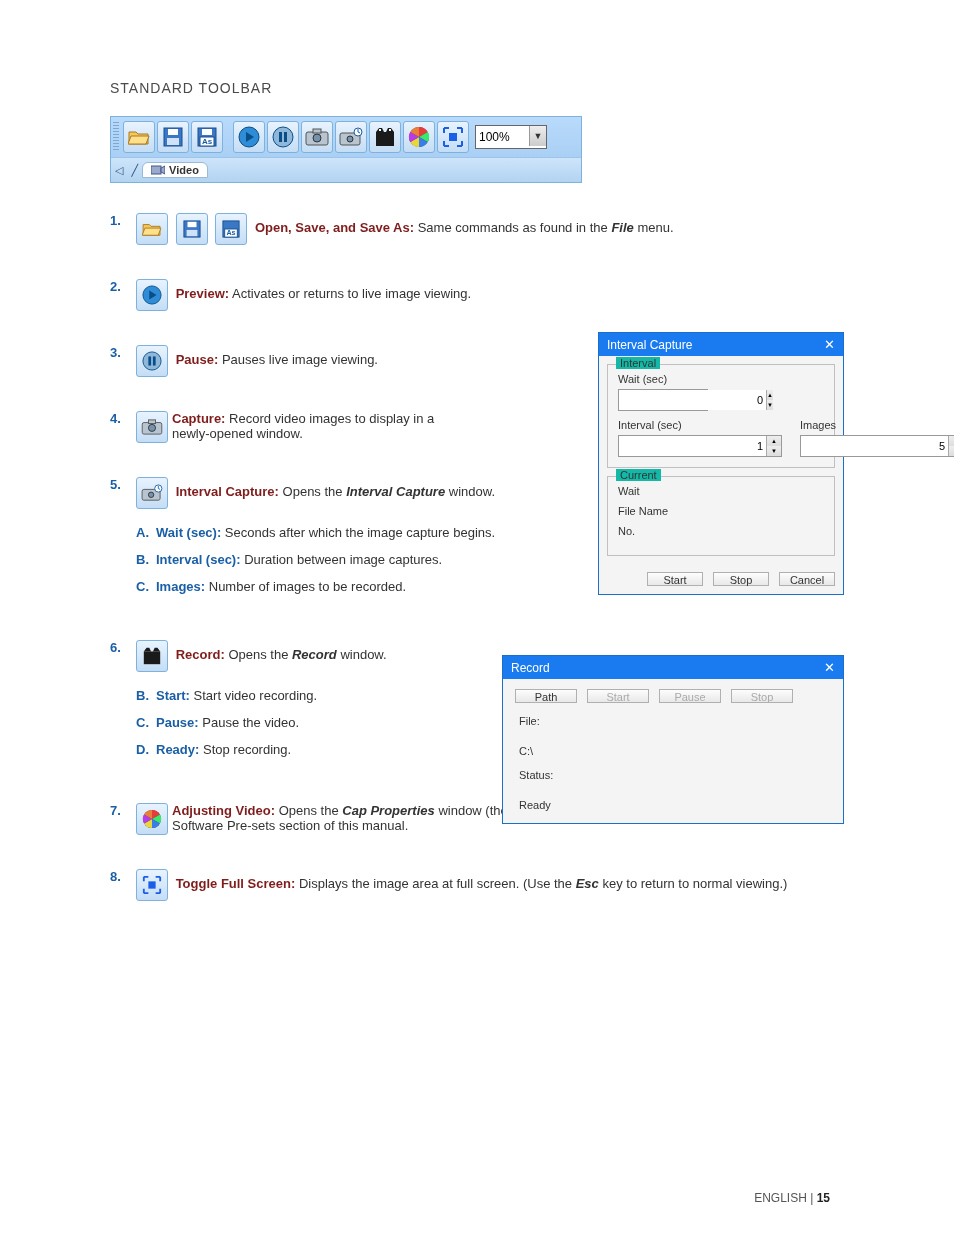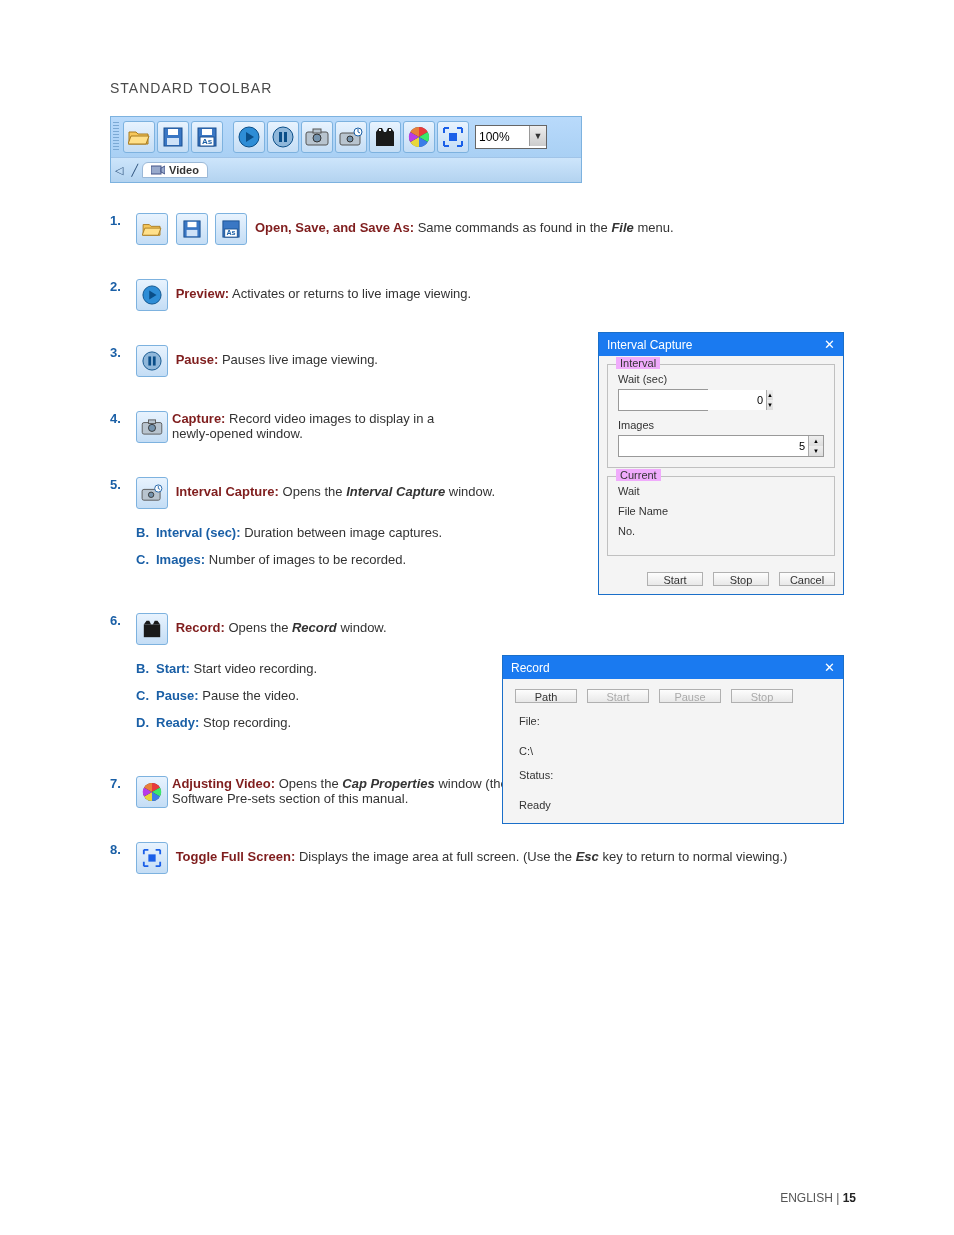--- a/index.html
+++ b/index.html
@@ -159,21 +159,21 @@
   .grp {
     border: 1px solid #c0c0c0;
     margin: 8px;
     padding: 8px 10px 10px 10px;
     position: relative;
   }
   .grp .legend {
     position: absolute;
     top: -8px;
     left: 8px;
-    background: #f0abfc;
+    background: #14b8a6;
     padding: 0 4px;
     font-size: 11px;
   }
   .grp .fields { display: flex; gap: 18px; }
   .grp .field { flex: 1; }
   .grp .lbl { font-size: 11px; margin-bottom: 4px; }
   .spin {
     display: flex;
     border: 1px solid #999;
     background: #fff;
@@ -233,21 +233,21 @@
     padding: 6px 16px;
     font-size: 11px;
     flex-direction: column;
   }
   .rec-line .k { min-width: 44px; }
 
   
   .footer {
     position: absolute;
     bottom: 30px;
-    right: 98px;
+    right: 124px;
     font-size: 12px;
     color: #555;
   }
   .footer .pg { font-weight: 700; color: #222; }
 </style>
 </head>
 <body>
 
 <div class="page">
   <div class="heading">STANDARD TOOLBAR</div>
@@ -440,20 +440,21 @@
               <circle cx="11" cy="12" r="3" fill="#7593ad" stroke="#333"></circle>
               <circle cx="19" cy="5" r="4" fill="#fff" stroke="#1a5fa6"></circle>
               <path d="M19 2v3l2 1" stroke="#1a5fa6" fill="none"></path>
             </svg>
           </span>
         <span class="label-blue">Interval Capture:</span>
         <span> Opens the </span>
         <span class="bold-italic">Interval Capture</span>
         <span> window.</span>
         <div class="sub">
+          <div class="row"><span class="letter">A.</span><span class="sub-label">Wait (sec):</span><span> Seconds after which the image capture begins.</span></div>
           <div class="row"><span class="letter">B.</span><span class="sub-label">Interval (sec):</span><span> Duration between image captures.</span></div>
           <div class="row"><span class="letter">C.</span><span class="sub-label">Images:</span><span> Number of images to be recorded.</span></div>
         </div>
       </div>
     </li>
 
     <li>
       <span class="num">6.</span>
       <div class="body" style="max-width:360px;">
         <span class="ico-sm">
@@ -525,20 +526,30 @@
       <div class="lbl">Wait (sec)</div>
       <div class="spin" style="width:88px;">
         <input value="0" style="">
         <div class="btns">
             <button>▲</button>
             <button>▼</button>
           </div>
       </div>
       <div class="fields" style="margin-top:8px;">
         <div class="field">
+          <div class="lbl">Interval (sec)</div>
+          <div class="spin">
+            <input value="1" style="">
+            <div class="btns">
+                <button>▲</button>
+                <button>▼</button>
+              </div>
+          </div>
+        </div>
+        <div class="field">
           <div class="lbl">Images</div>
           <div class="spin">
             <input value="5" style="">
             <div class="btns">
                 <button>▲</button>
                 <button>▼</button>
               </div>
           </div>
         </div>
       </div>

